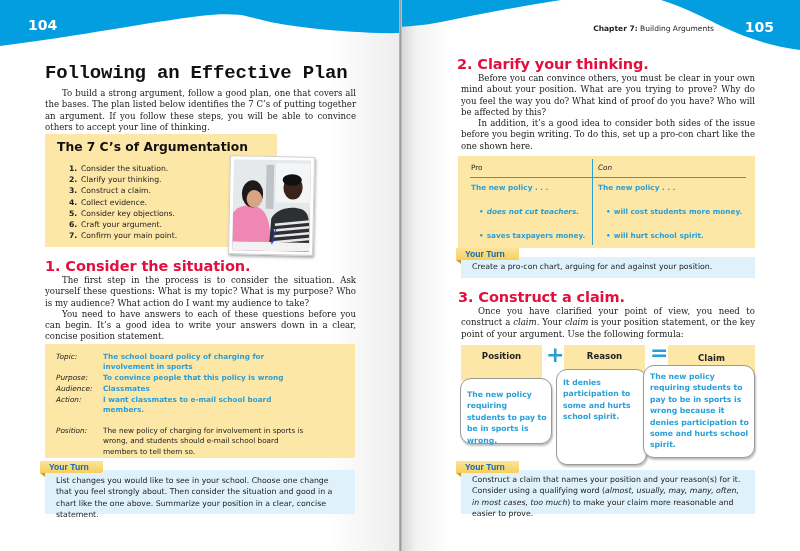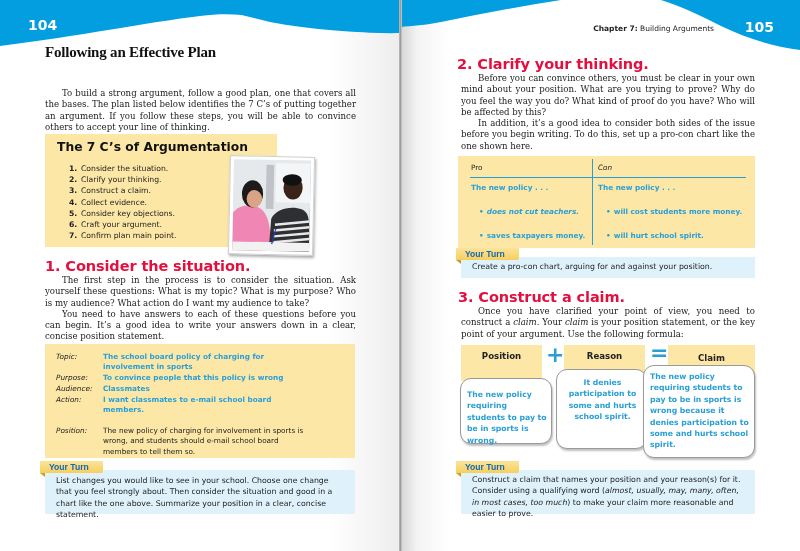--- a/index.html
+++ b/index.html
@@ -11,21 +11,21 @@
   .page-right { left: 401px; width: 399px; background: linear-gradient(to right, #d6d6d6 0%, #f3f3f3 4%, #ffffff 12%, #ffffff 100%); }
   .spine { position: absolute; left: 399px; top: 0; width: 3px; height: 551px; background: linear-gradient(to right, #bdbdbd, #9c9c9c, #cfcfcf); z-index: 5; }
 
   .wave { position: absolute; top: 0; left: 0; width: 100%; height: 70px; z-index: 1; }
   .page-num { position: absolute; font-family: "DejaVu Sans", sans-serif; font-weight: bold; color: #fff; font-size: 14px; z-index: 2; }
   .page-num.left { left: 28px; top: 17px; }
   .page-num.right { right: 26px; top: 19px; }
   .running-head { position: absolute; right: 86px; top: 24px; font-family: "DejaVu Sans", sans-serif; font-size: 7.5px; color: #222; z-index: 2; }
   .running-head b { font-weight: bold; }
 
-  .h1 { position: absolute; left: 45px; top: 44px; font-family: Liberation Serif, serif; font-weight: bold; font-size: 15px; color: #111; letter-spacing: -0.2px; }
+  .h1 { position: absolute; left: 45px; top: 62px; font-family: Liberation Mono, monospace; font-weight: bold; font-size: 19px; color: #111; letter-spacing: -0.2px; }
   .h2 { position: absolute; font-family: "DejaVu Sans", sans-serif; font-weight: bold; font-size: 14.5px; color: #e3103f; letter-spacing: -0.1px; }
 
   .body-text { position: absolute; font-family: "DejaVu Serif", serif; font-size: 8.6px; line-height: 11.3px; text-align: justify; color: #222; }
   .body-text p { text-indent: 17px; }
   .body-text i { font-style: italic; }
 
   .yellow { background: #fde7a6; }
 
   
   .cbox { position: absolute; left: 45px; top: 134px; width: 232px; height: 113px; }
@@ -85,21 +85,21 @@
 
   <div class="cbox yellow">
     <div class="cbox-title">The 7 C’s of Argumentation</div>
     <ul class="cbox-list">
       <li><span class="n">1.</span><span>Consider the situation.</span></li>
       <li><span class="n">2.</span><span>Clarify your thinking.</span></li>
       <li><span class="n">3.</span><span>Construct a claim.</span></li>
       <li><span class="n">4.</span><span>Collect evidence.</span></li>
       <li><span class="n">5.</span><span>Consider key objections.</span></li>
       <li><span class="n">6.</span><span>Craft your argument.</span></li>
-      <li><span class="n">7.</span><span>Confirm plan main point.</span></li>
+      <li><span class="n">7.</span><span>Confirm your main point.</span></li>
     </ul>
   </div>
 
   <div class="photo" title="Two students studying together">
     <div class="photo-inner">
       <svg width="100%" height="100%" viewBox="0 0 80 93" preserveAspectRatio="none">
         <rect x="0" y="0" width="80" height="93" fill="#e6e9ec"></rect>
         <rect x="34" y="5" width="8" height="45" fill="#bfc3c7"></rect>
         <rect x="44" y="3" width="36" height="40" fill="#f4f5f6"></rect>
         <path d="M0,93 L0,55 C5,48 15,45 25,48 C35,52 40,62 40,93 Z" fill="#ef86b4"></path>
@@ -205,19 +205,19 @@
   <p><span>Once you have clarified your point of view, you need to construct a </span><i>claim</i><span>. Your </span><i>claim</i><span> is your position statement, or the key point of your argument. Use the following formula:</span></p>
 </div>
 
 <div class="f-head yellow" style="left:461px; width:81px;">Position</div>
 <div class="f-op" style="left:546px; top:345px;">+</div>
 <div class="f-head yellow" style="left:564px; width:81px;">Reason</div>
 <div class="f-op" style="left:650px; top:343px;">=</div>
 <div class="f-head yellow" style="left:668px; width:87px; padding-top:8px;">Claim</div>
 
 <div class="bubble" style="left:460px; top:378px; width:92px; height:66px; padding-top:10px;">The new policy requiring students to pay to be in sports is wrong.</div>
-<div class="bubble" style="left:556px; top:369px; width:91px; height:80px;text-align:center;">It denies participation to some and hurts school spirit.</div>
+<div class="bubble" style="left:556px; top:369px; width:91px; height:96px;">It denies participation to some and hurts school spirit.</div>
 <div class="bubble" style="left:643px; top:365px; width:112px; height:93px; padding-top:5px;">The new policy requiring students to pay to be in sports is wrong because it denies participation to some and hurts school spirit.</div>
 
 <div class="yt" style="left:461px; top:470px; width:294px; height:44px;">
   <div class="yt-tab">Your Turn</div>
   <div class="yt-text" style="top:4px;"><span>Construct a claim that names your position and your reason(s) for it. Consider using a qualifying word (</span><i>almost, usually, may, many, often, in most cases, too much</i><span>) to make your claim more reasonable and easier to prove.</span></div>
 </div>
 
 </body></html>

